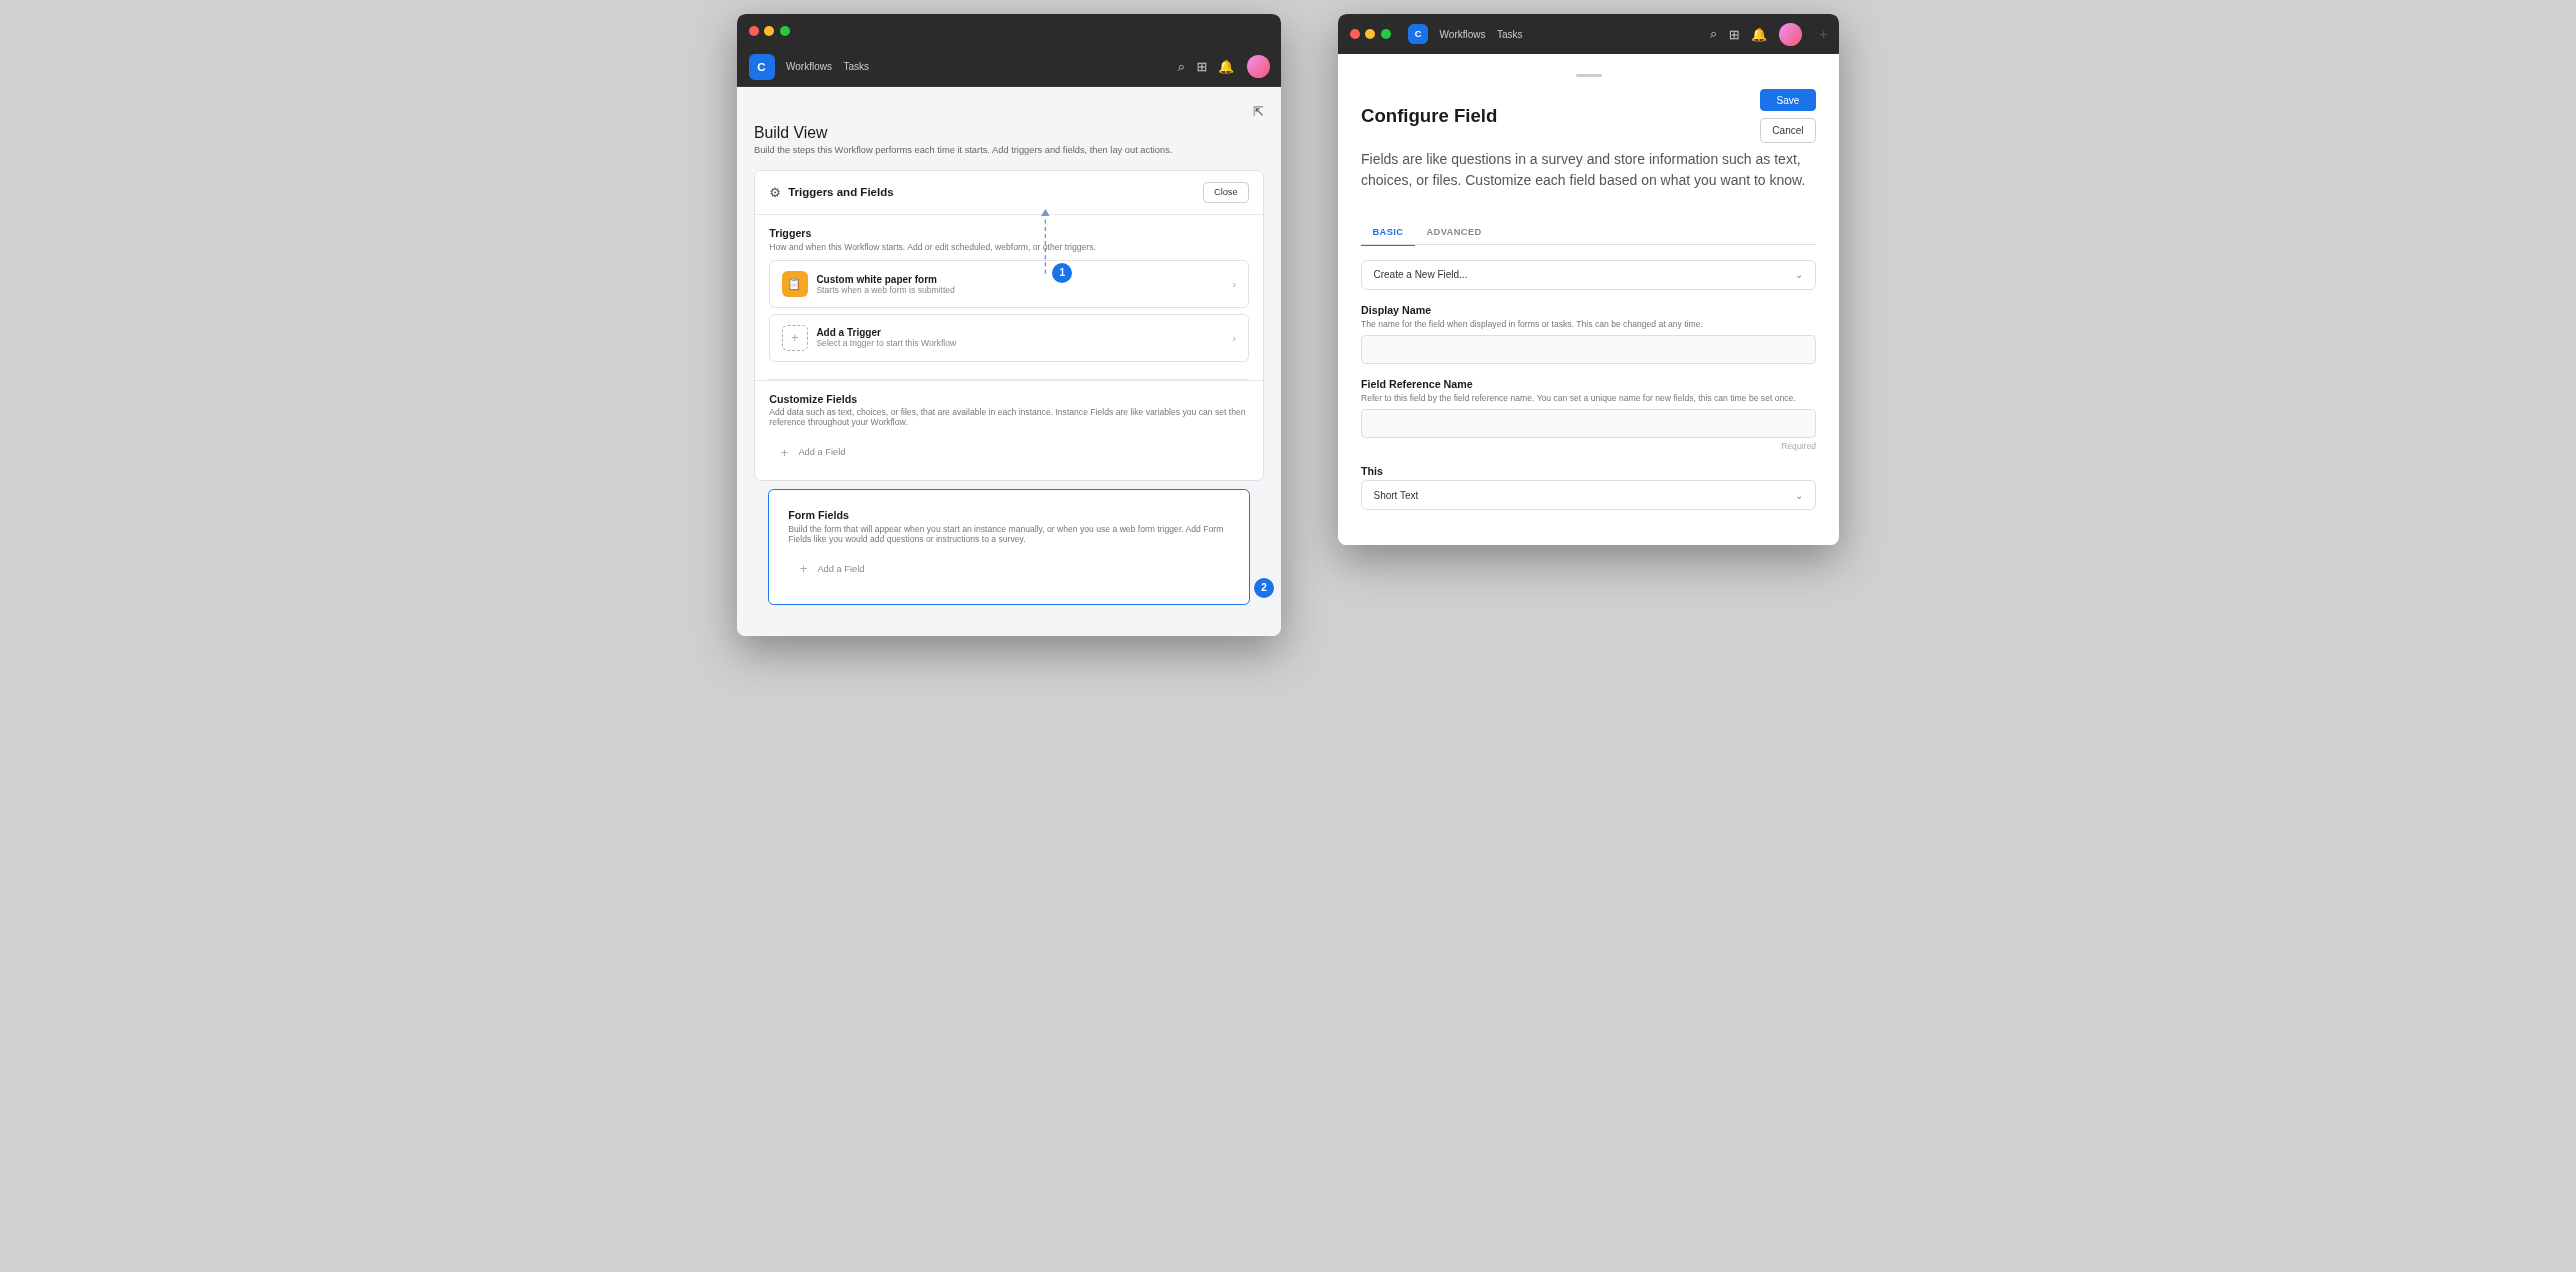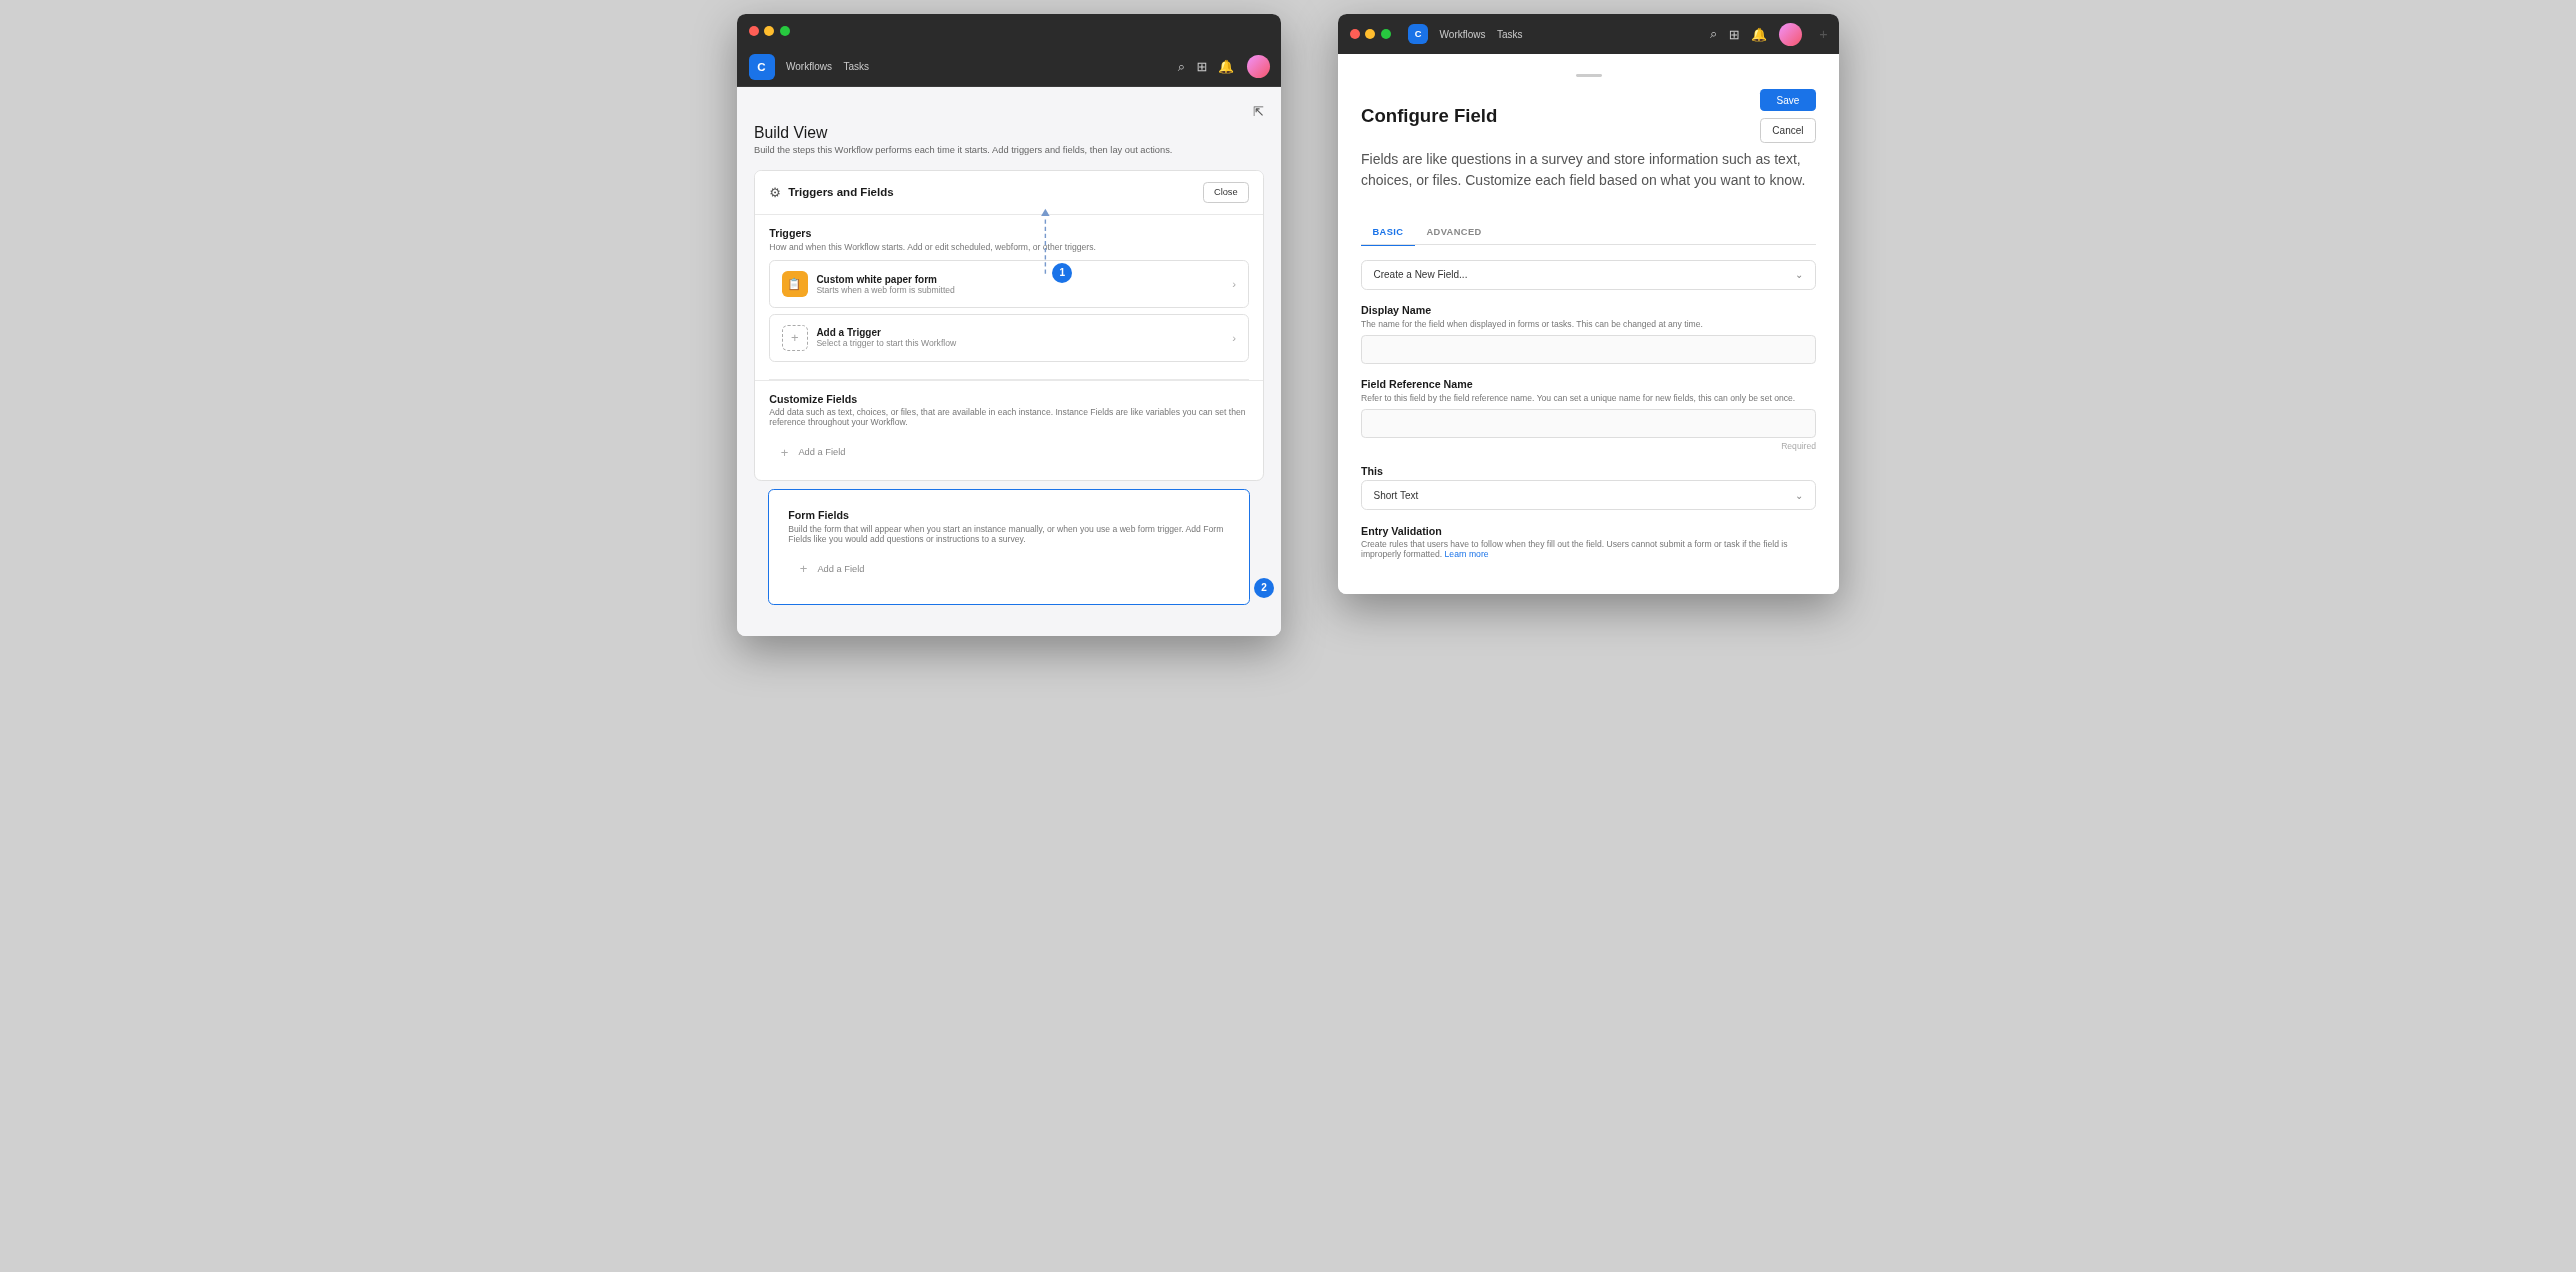--- a/index.html
+++ b/index.html
@@ -624,37 +624,30 @@
       </div>
 
       <div class="field-group">
         <div class="field-label">Display Name</div>
         <div class="field-desc">The name for the field when displayed in forms or tasks. This can be changed at any time.</div>
         <input type="text" class="text-input-field" style="">
       </div>
 
       <div class="field-group">
         <div class="field-label">Field Reference Name</div>
-        <div class="field-desc">Refer to this field by the field reference name. You can set a unique name for new fields, this can only be set once.</div>
+        <div class="field-desc">Refer to this field by the field reference name. You can set a unique name for new fields, this can time be set once.</div>
         <input type="text" class="text-input-field" style="">
         <div class="required-hint">Required</div>
       </div>
 
       <div class="field-group">
         <div class="field-label">This</div>
         <div class="dropdown-select">
           <span>Short Text</span>
           <span class="dropdown-arrow">⌄</span>
         </div>
       </div>
 
-      <div class="field-group">
-        <div class="field-label">Entry Validation</div>
-        <div class="field-desc">
-          <span>Create rules that users have to follow when they fill out the field. Users cannot submit a form or task if the field is improperly formatted.</span>
-          <a href="#" style="color:#1a73e8; text-decoration:none;">Learn more</a>
-        </div>
-      </div>
 
     </div>
   </div>
 </div>
 
 
 </body></html>

